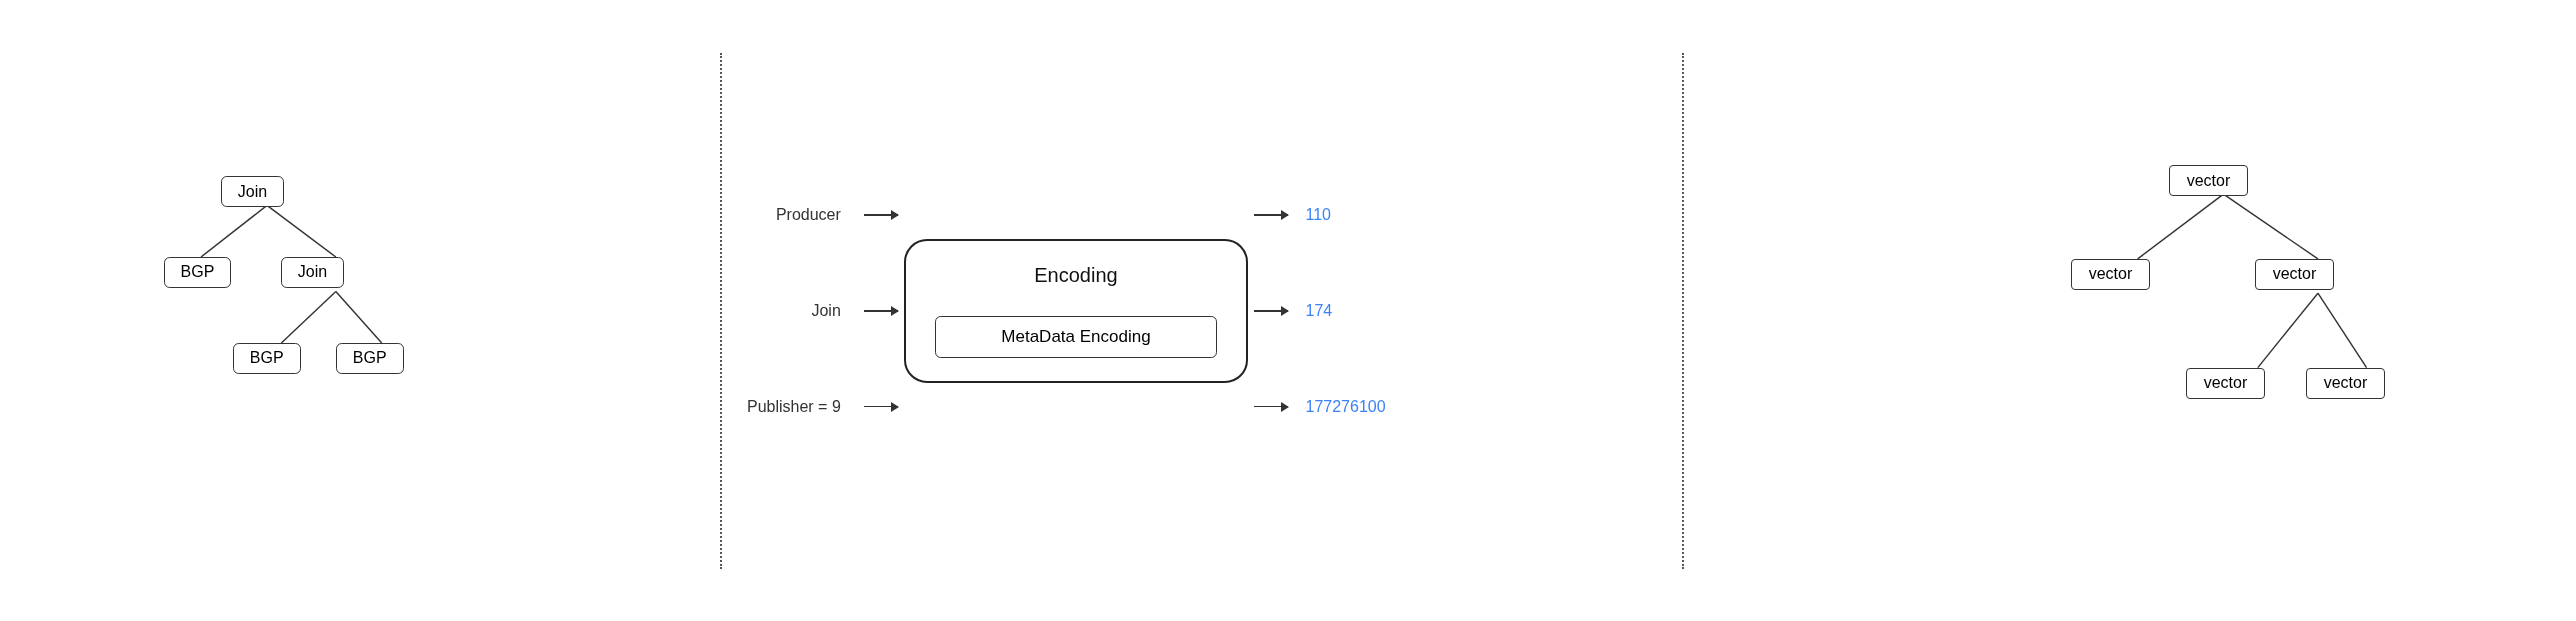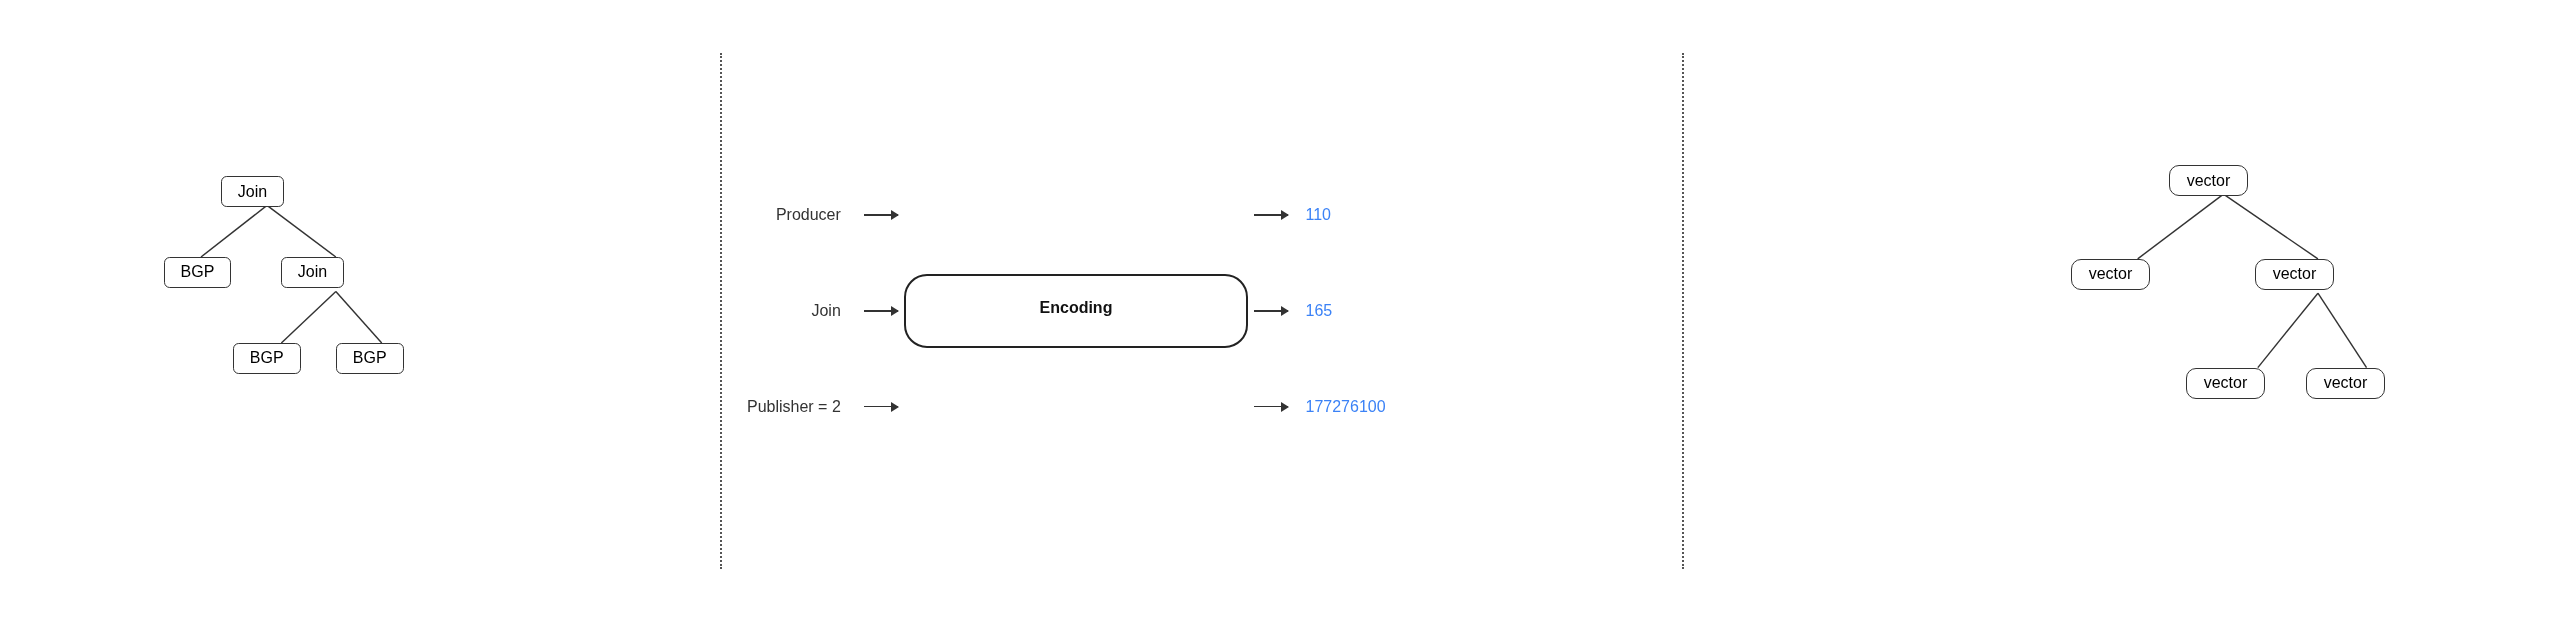--- a/index.html
+++ b/index.html
@@ -120,22 +120,22 @@
       display: flex;
       flex-direction: column;
       align-items: center;
       gap: 23px;
       min-width: 344px;
       background: #fff;
       position: relative;
     }
 
     .encoding-title {
-      font-size: 16px;
-      font-weight: bold;
+      font-size: 20px;
+      font-weight: normal;
       color: #111;
       margin-bottom: 5.7px;
     }
 
     .encoding-sub-box {
       border: 1.1px solid #333;
       border-radius: 5.7px;
       padding: 10.3px 29px;
       font-size: 17px;
       text-align: center;
@@ -205,21 +205,21 @@
 
     .vtree-container {
       position: relative;
       width: 373px;
       height: 309px;
     }
 
     .vtree-node {
       position: absolute;
       border: 1.1px solid #333;
-      border-radius: 10px;
+      border-radius: 4px;
       background: #fff;
       padding: 5.7px 17px;
       font-size: 16px;
       text-align: center;
     }
 
     .vtree-svg {
       position: absolute;
       top: 0; left: 0;
       width: 100%; height: 100%;
@@ -268,60 +268,63 @@
   <div class="encoding-area">
 
     <div class="input-labels">
       <div class="input-label">
         <span>Producer</span>
       </div>
       <div class="input-label">
         <span>Join</span>
       </div>
       <div class="input-label">
-        <span>Publisher = 2</span>
+        <span>Publisher = 9</span>
       </div>
     </div>
 
     <div class="arrows-left">
       <div class="arrow-right">
         <div class="arrow-line"></div>
       </div>
       <div class="arrow-right">
         <div class="arrow-line"></div>
       </div>
       <div class="arrow-right">
         <div class="arrow-line"></div>
       </div>
     </div>
 
     <div class="encoding-box">
       <div class="encoding-title">
         <span>Encoding</span>
       </div>
+      <div class="encoding-sub-box">
+        <span>MetaData Encoding</span>
+      </div>
     </div>
 
     <div class="arrows-right">
       <div class="arrow-right">
         <div class="arrow-line"></div>
       </div>
       <div class="arrow-right">
         <div class="arrow-line"></div>
       </div>
       <div class="arrow-right">
         <div class="arrow-line"></div>
       </div>
     </div>
 
     <div class="output-labels">
       <div class="output-label">
         <span>110</span>
       </div>
       <div class="output-label">
-        <span>165</span>
+        <span>174</span>
       </div>
       <div class="output-label">
         <span>177276100</span>
       </div>
     </div>
   </div>
 </div>
 
 <div class="right-panel">
   <div class="vtree-container">

